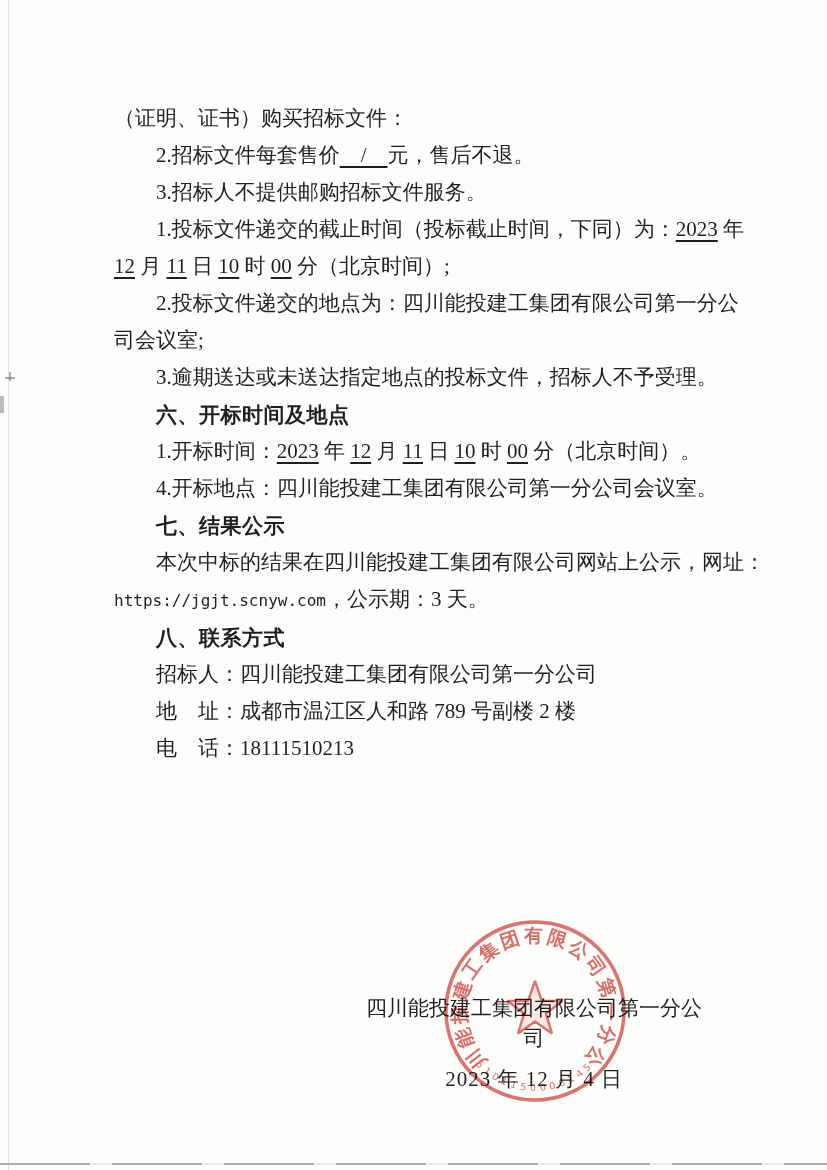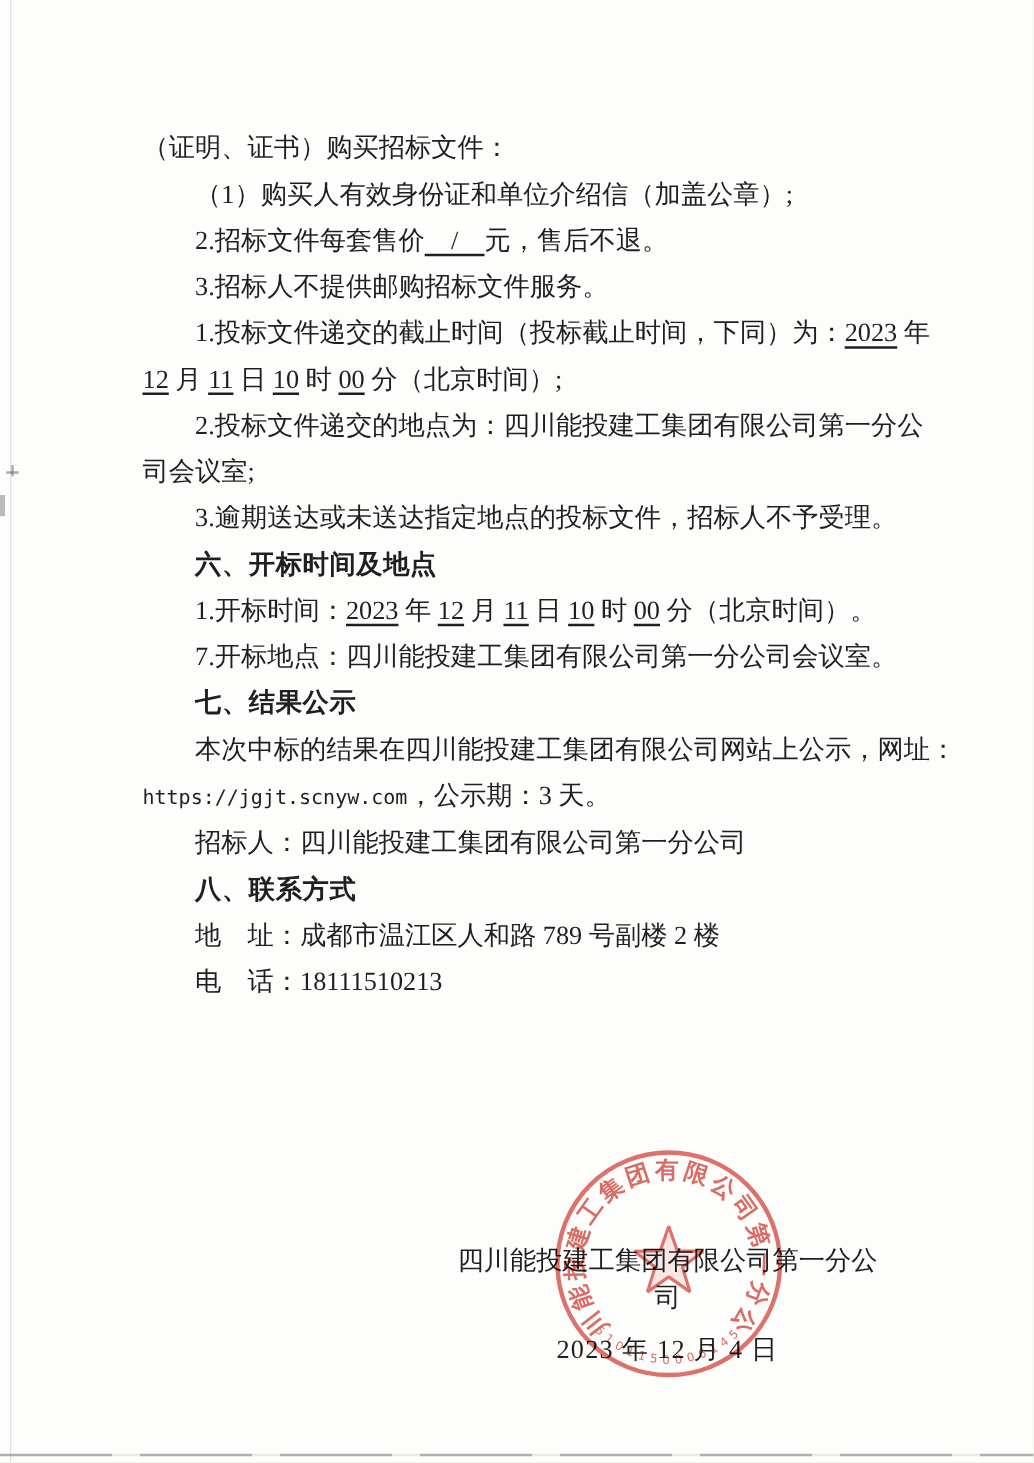--- a/index.html
+++ b/index.html
@@ -50,33 +50,32 @@
 <div class="page">
 
   <div class="edge-left"></div>
   <div class="mark mark-a1"></div>
   <div class="mark mark-a2"></div>
   <div class="mark mark-b"></div>
   <div class="edge-bottom"></div>
 
   <div class="doc">
       <p class="para noind"><span>（证明、证书）购买招标文件：</span></p>
-      <p class="para"><span>（1）购买人有效身份证和单位介绍信（加盖公章）;</span></p>
       <p class="para"><span>2.招标文件每套售价</span><span class="u">　/　</span><span>元，售后不退。</span></p>
       <p class="para"><span>3.招标人不提供邮购招标文件服务。</span></p>
       <p class="para"><span>1.投标文件递交的截止时间（投标截止时间，下同）为：</span><span class="u">2023</span><span> 年</span><br><span class="u">12</span><span> 月 </span><span class="u">11</span><span> 日 </span><span class="u">10</span><span> 时 </span><span class="u">00</span><span> 分（北京时间）;</span></p>
       <p class="para"><span>2.投标文件递交的地点为：四川能投建工集团有限公司第一分公</span><br><span>司会议室;</span></p>
       <p class="para"><span>3.逾期送达或未送达指定地点的投标文件，招标人不予受理。</span></p>
       <p class="para hd"><span>六、开标时间及地点</span></p>
       <p class="para"><span>1.开标时间：</span><span class="u">2023</span><span> 年 </span><span class="u">12</span><span> 月 </span><span class="u">11</span><span> 日 </span><span class="u">10</span><span> 时 </span><span class="u">00</span><span> 分（北京时间）。</span></p>
-      <p class="para"><span>7.开标地点：四川能投建工集团有限公司第一分公司会议室。</span></p>
+      <p class="para"><span>4.开标地点：四川能投建工集团有限公司第一分公司会议室。</span></p>
       <p class="para hd"><span>七、结果公示</span></p>
       <p class="para"><span>本次中标的结果在四川能投建工集团有限公司网站上公示，网址：</span><br><span class="mono">https://jgjt.scnyw.com</span><span>，公示期：3 天。</span></p>
+      <p class="para hd"><span>八、联系方式</span></p>
       <p class="para"><span>招标人：四川能投建工集团有限公司第一分公司</span></p>
-      <p class="para hd"><span>八、联系方式</span></p>
       <p class="para"><span>地　址：成都市温江区人和路 789 号副楼 2 楼</span></p>
       <p class="para"><span>电　话：18111510213</span></p>
     </div>
 
   <div class="sig">
     <div class="sig-company">四川能投建工集团有限公司第一分公司</div>
     <div class="sig-date">2023 年 12 月 4 日</div>
   </div>
 
   <svg class="seal" width="190" height="190" viewBox="0 0 190 190" aria-hidden="true">

